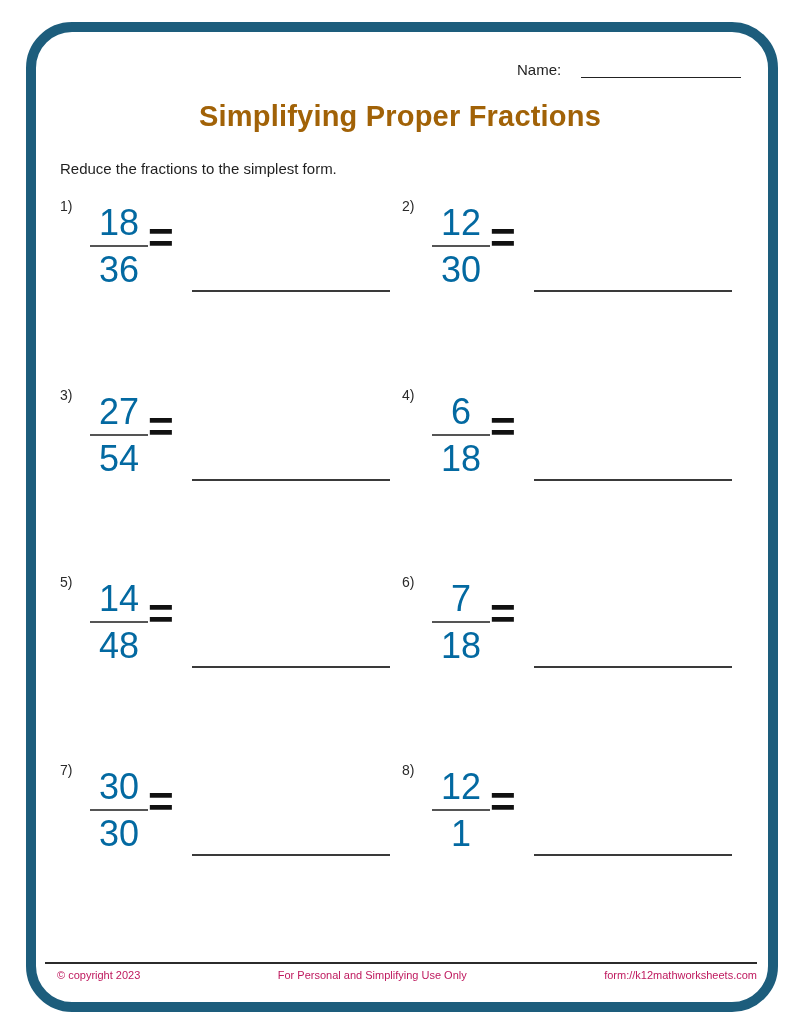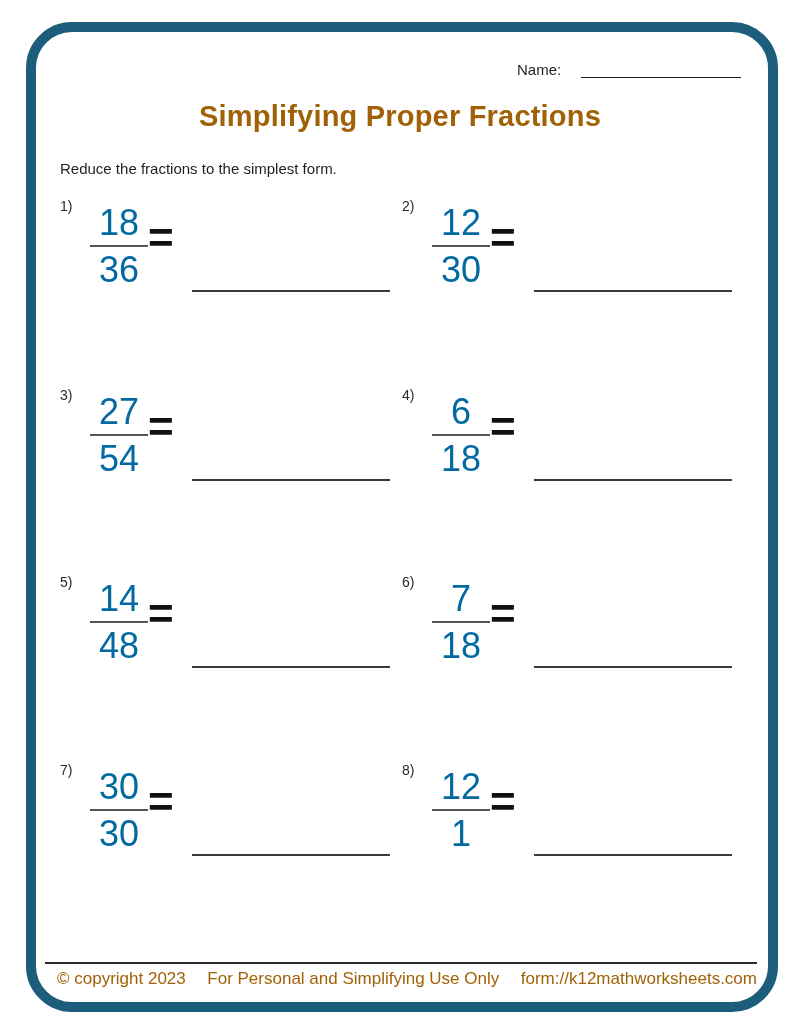--- a/index.html
+++ b/index.html
@@ -79,21 +79,21 @@
   }
   .footer-rule {
     position: absolute; left: 45px; top: 962px;
     width: 712px; height: 0;
     border-top: 2px solid #2b2b2b;
   }
   .footer {
     position: absolute; left: 57px; top: 969px;
     width: 700px;
     display: flex; justify-content: space-between; align-items: baseline;
-    font-size: 17px; color: #a16207;
+    font-size: 11px; color: #be185d;
   }
 </style>
 </head>
 <body>
 
 <div class="frame" style="border-color: rgb(29, 93, 124);"></div>
 
 <div class="name-row">
   <span>Name:</span>
   <span class="name-line"></span>

